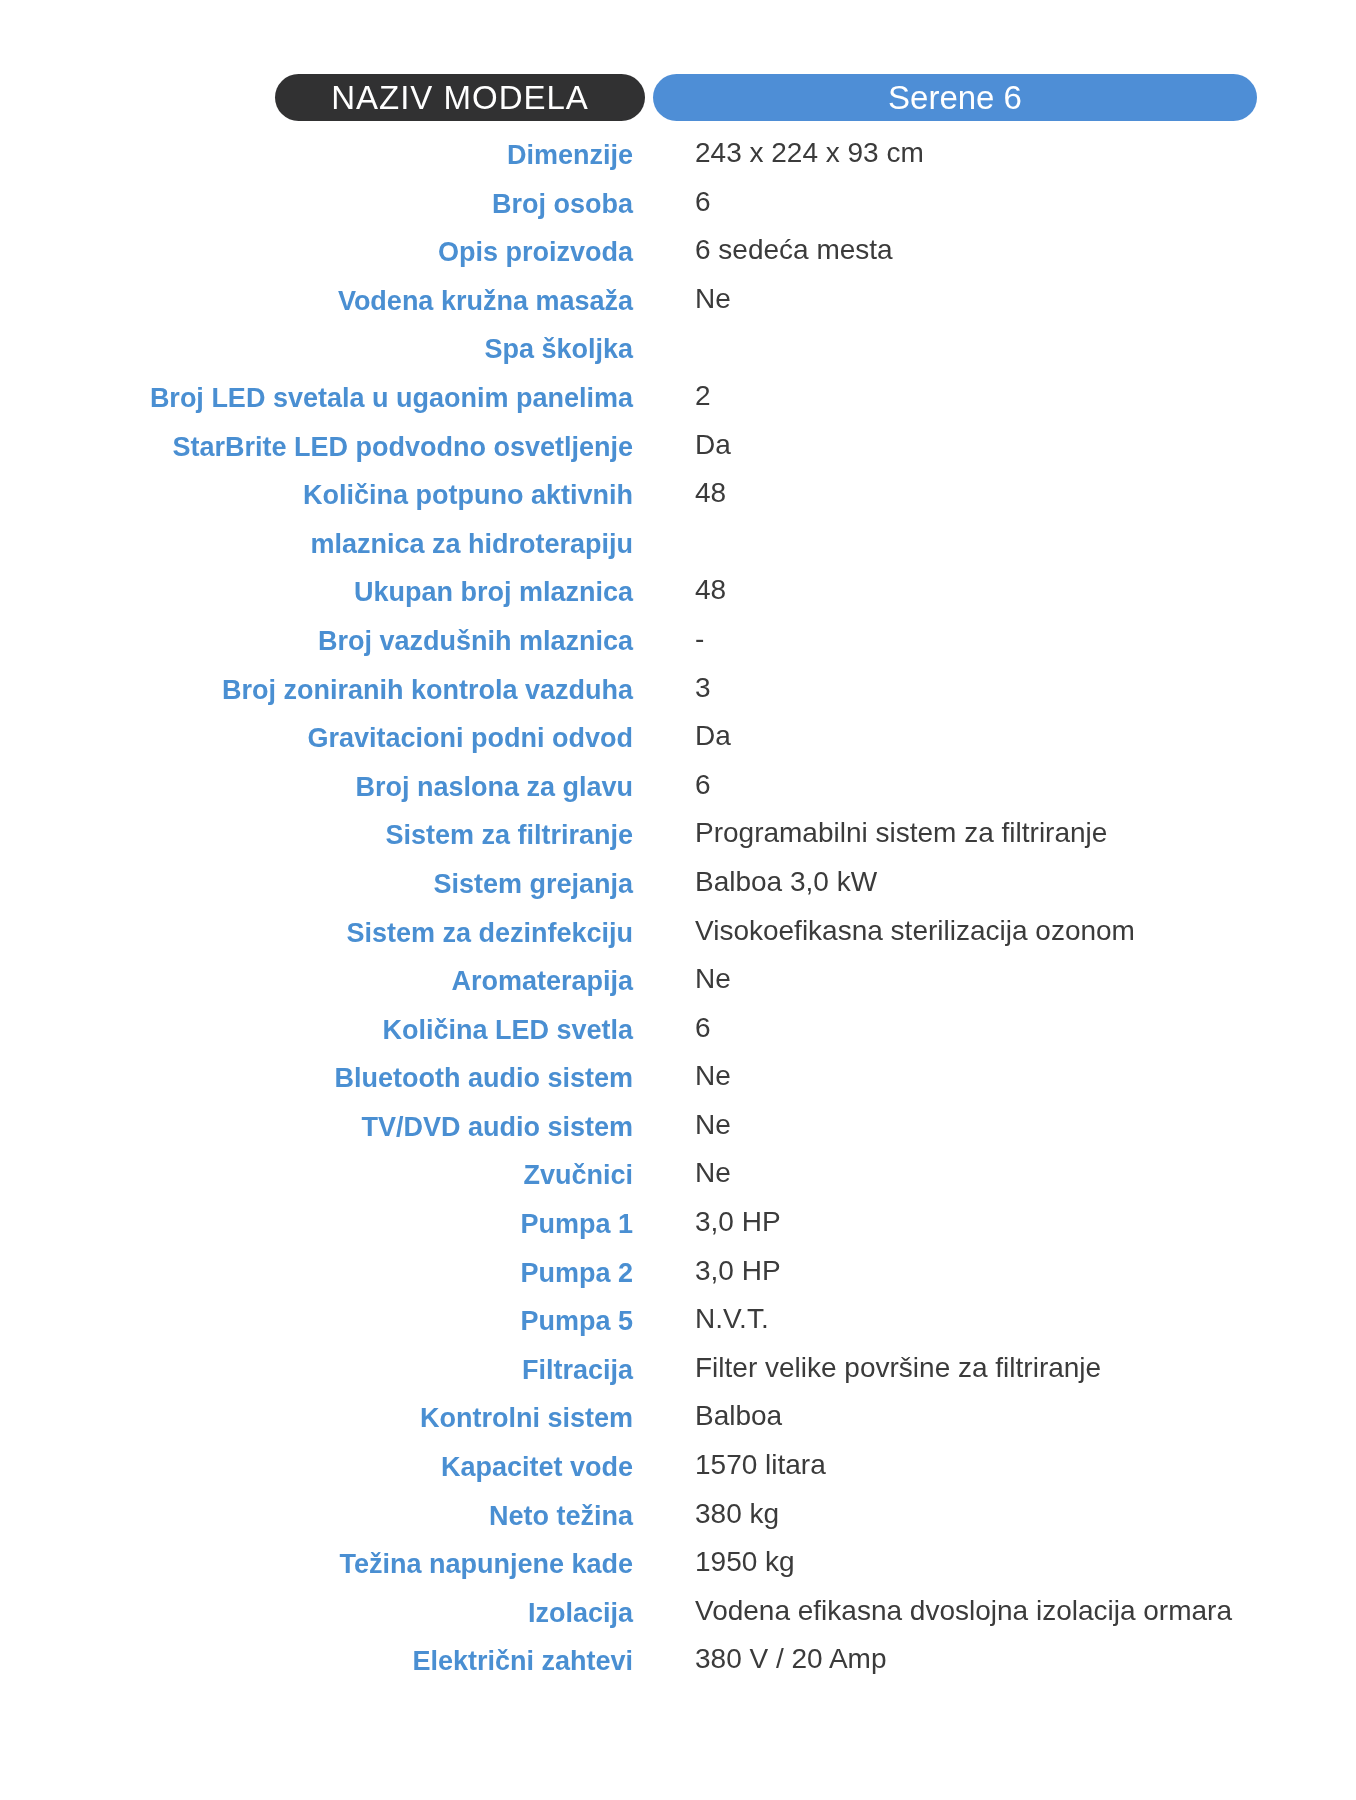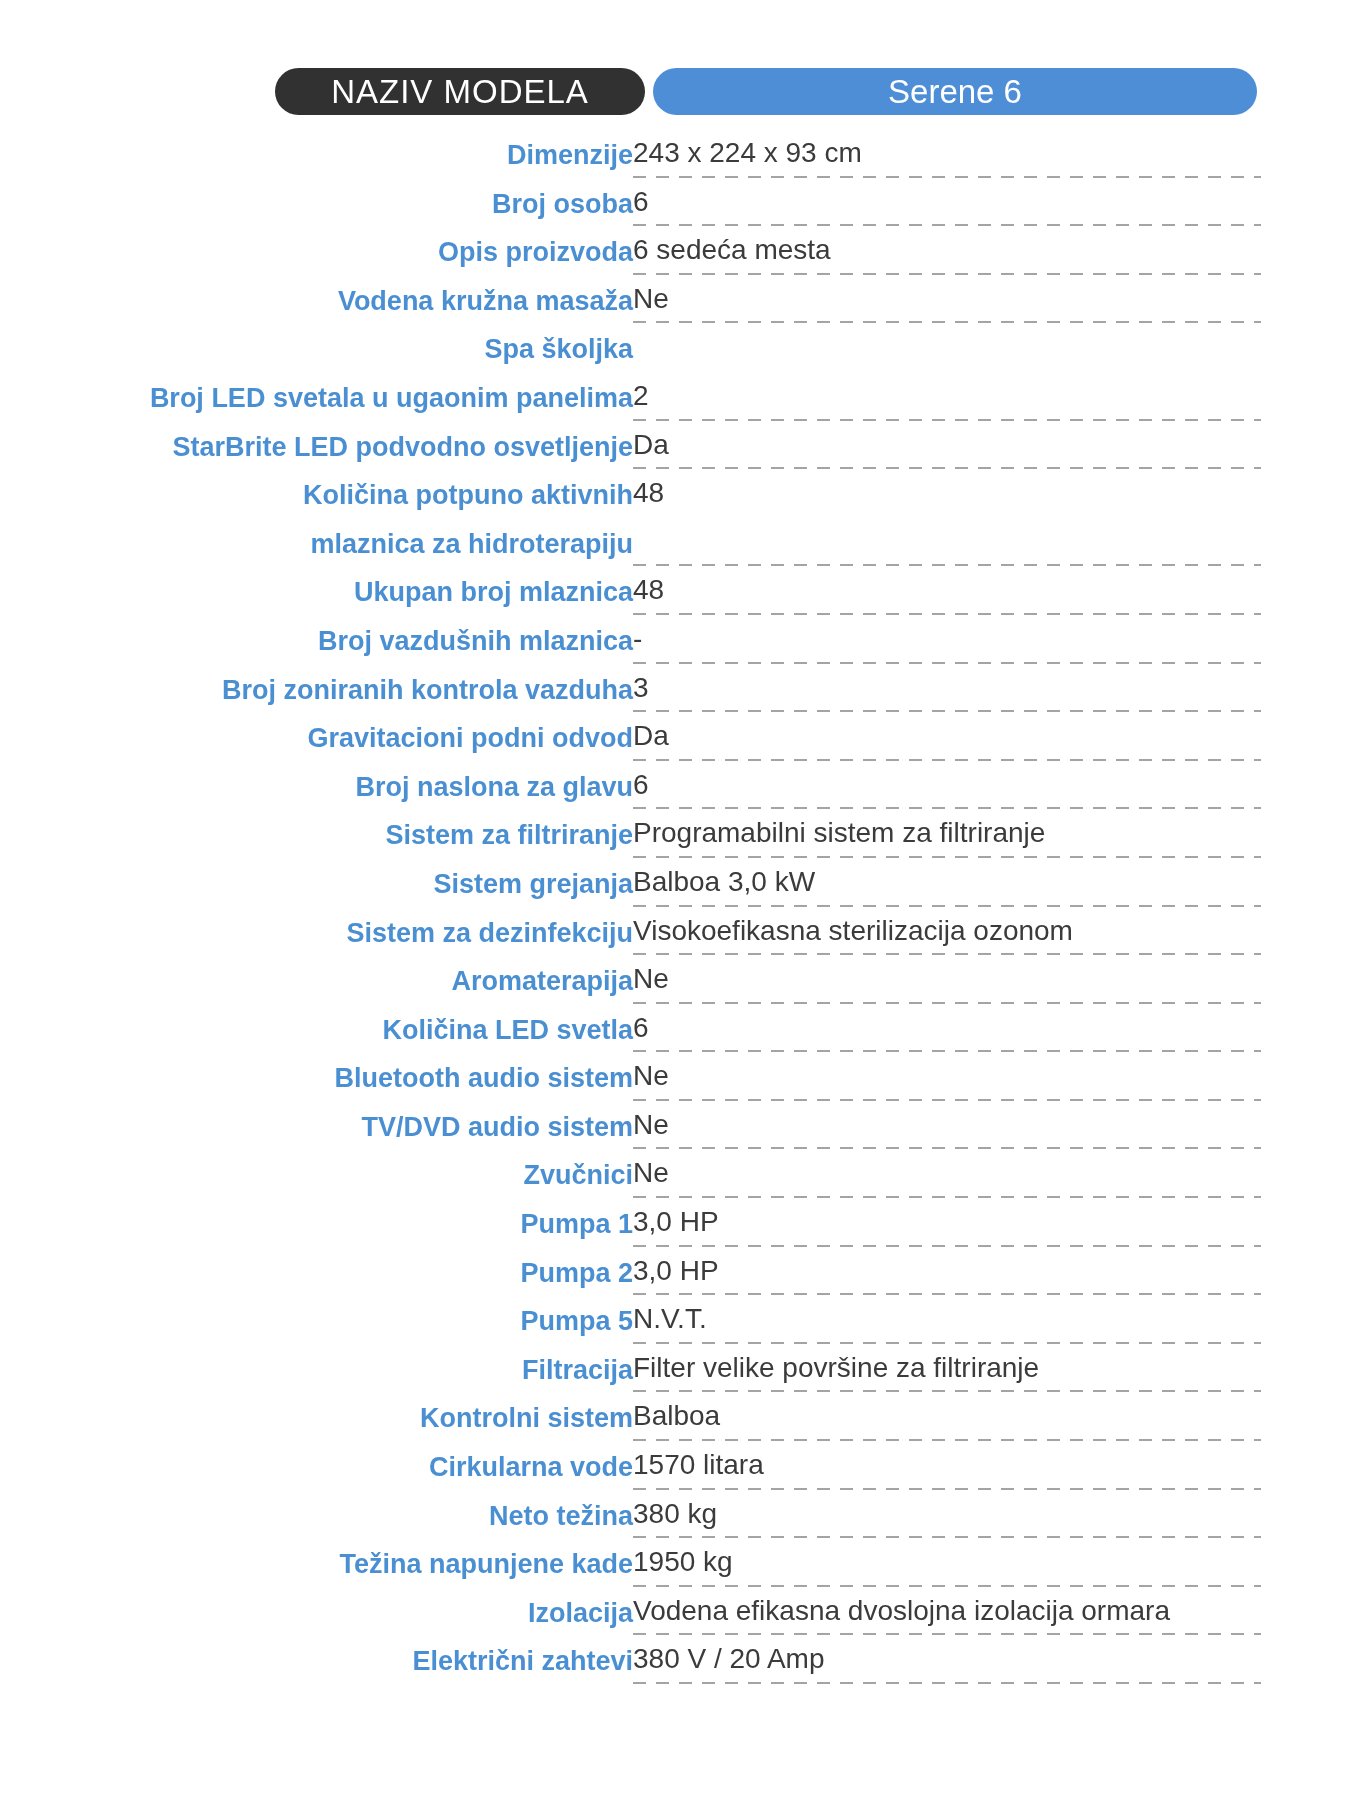--- a/index.html
+++ b/index.html
@@ -11,21 +11,21 @@
   }
   html,body{margin:0;padding:0;background:#fff;}
   body{
     width:1356px;height:1800px;position:relative;overflow:hidden;
     font-family:"Liberation Sans", sans-serif;
   }
   .page{position:absolute;inset:0;}
 
   
   .header{
-    position:absolute;top:68px;left:275px;
+    position:absolute;top:74px;left:275px;
     display:flex;gap:8px;align-items:center;
   }
   .pill{
     height:47px;border-radius:24px;
     display:flex;align-items:center;justify-content:center;
     color:#ffffff;font-size:33px;line-height:47px;
   }
   .pill-dark{width:370px;background:var(--pill-dark);letter-spacing:1px;}
   .pill-blue{width:604px;background:var(--accent-blue);}
 
@@ -35,22 +35,22 @@
   }
   .row{display:flex;align-items:stretch;}
   .cell-label{
     width:625px;flex:0 0 625px;
     text-align:right;
     color:var(--label-blue);
     font-weight:700;font-size:27px;line-height:48.6px;
     white-space:pre-line;
   }
   .cell-value{
-    flex:1;
-    display:flex;flex-direction:column;
+    flex:1;margin-left:62px;
+    display:flex;flex-direction:row;
     min-height:48.6px;
   }
   .value-text{
     font-size:28px;line-height:42px;color:var(--value-text);
     padding-top:1px;
   }
   .dash-line{
     margin-top:auto;
     height:2px;margin-bottom:2px;
     background:repeating-linear-gradient(to right,
@@ -270,21 +270,21 @@
 
   <div class="row">
     <div class="cell-label">Kontrolni sistem</div>
     <div class="cell-value">
       <span class="value-text">Balboa</span>
       <div class="dash-line"></div>
     </div>
   </div>
 
   <div class="row">
-    <div class="cell-label">Cirkularna vode</div>
+    <div class="cell-label">Kapacitet vode</div>
     <div class="cell-value">
       <span class="value-text">1570 litara</span>
       <div class="dash-line"></div>
     </div>
   </div>
 
   <div class="row">
     <div class="cell-label">Neto težina</div>
     <div class="cell-value">
       <span class="value-text">380 kg</span>

